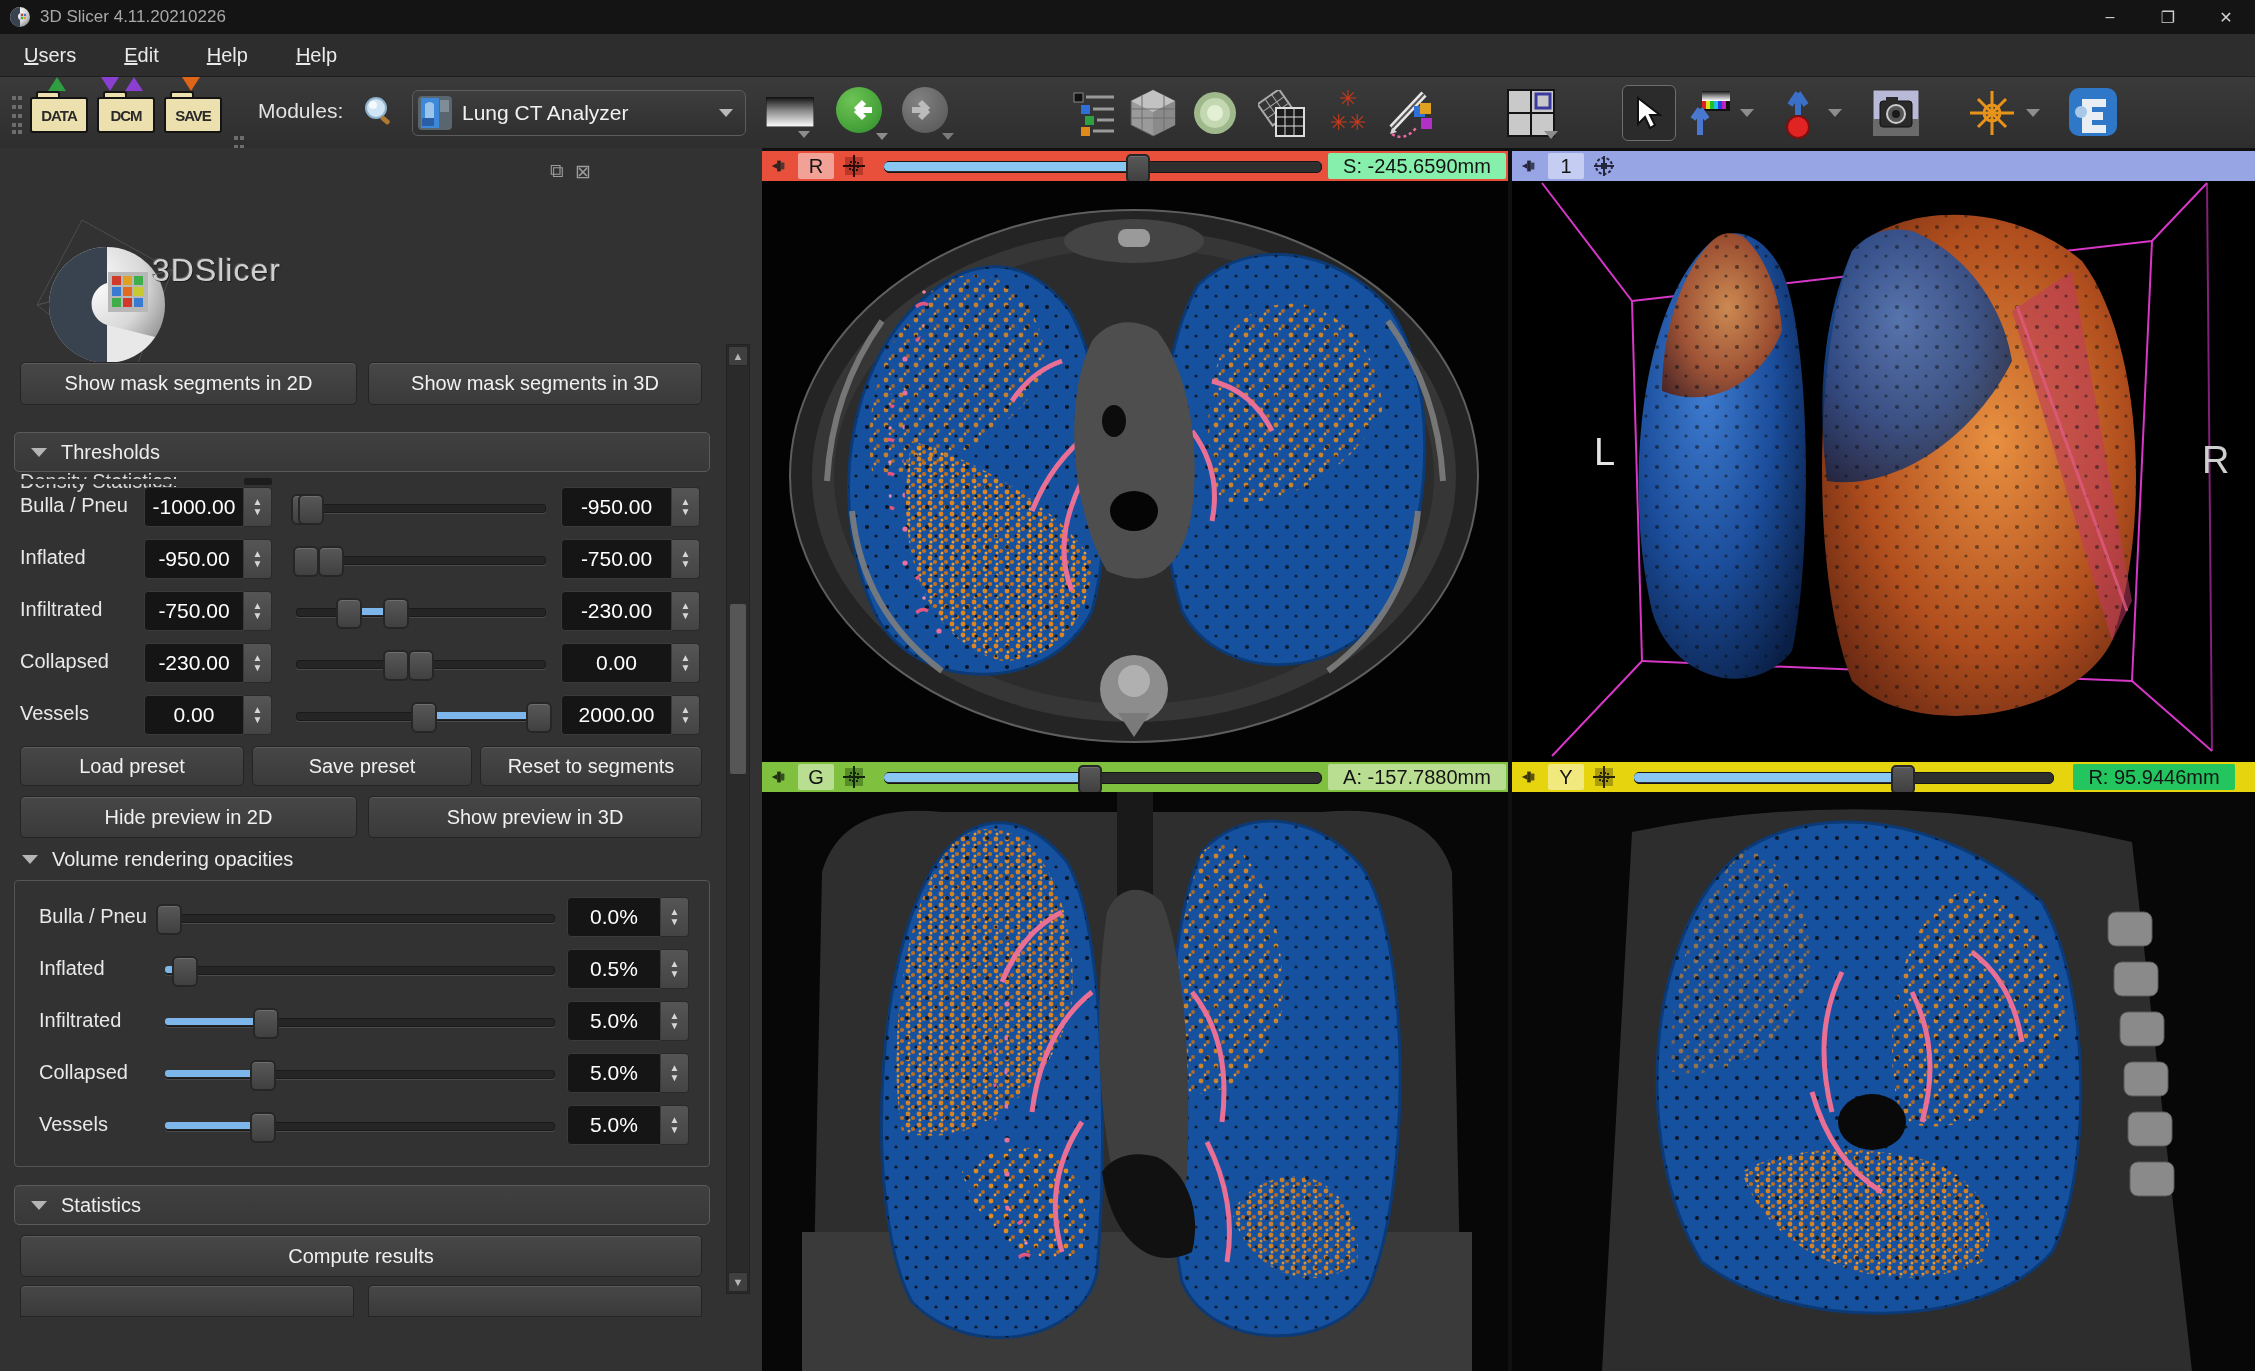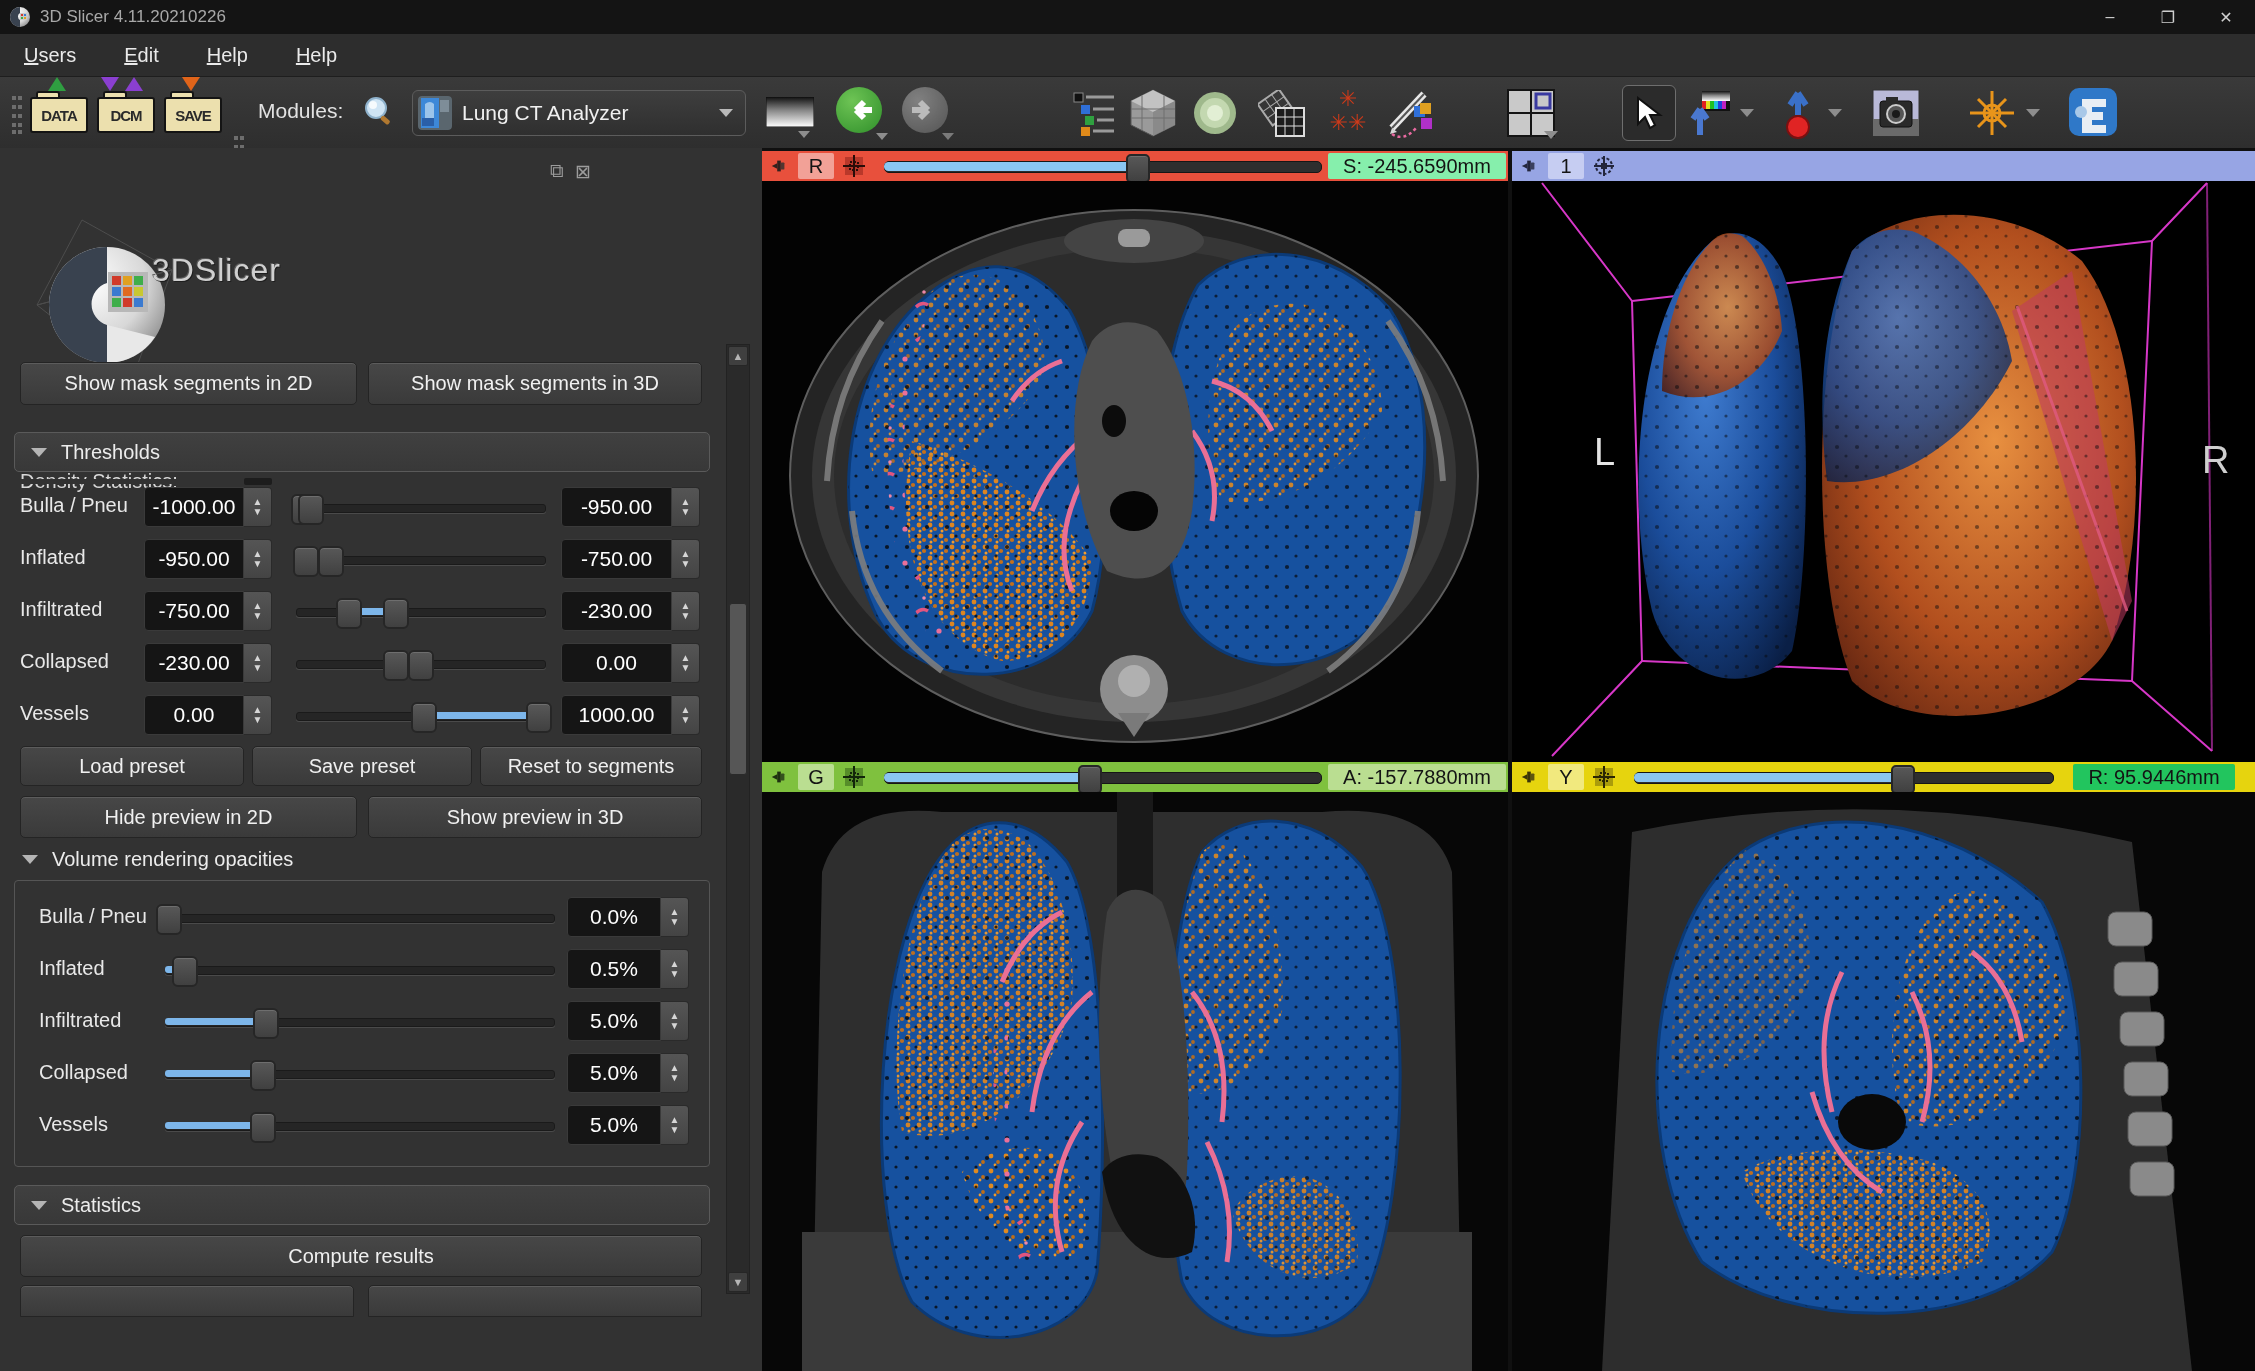--- a/index.html
+++ b/index.html
@@ -494,21 +494,21 @@
             <span>▼</span>
           </div>
       </div>
       <div class="abs rslider" style="left:296px;top:2px;width:250px;">
         <div class="rtrack"></div>
           <div class="rfill" style="left: 51%; width: 46%;"></div>
           <div class="hh hh1" style="left: 51%;"></div>
           <div class="hh hh2" style="left: 97%;"></div>
       </div>
       <div class="abs spin" style="left:561px;top:2px;width:139px;">
-        <div class="val">1000.00</div>
+        <div class="val">2000.00</div>
           <div class="arrows">
             <span>▲</span>
             <span>▼</span>
           </div>
       </div>
     </div>
 
     <div class="abs btn" style="left:20px;top:598px;width:222px;height:38px;">Load preset</div>
     <div class="abs btn" style="left:252px;top:598px;width:218px;height:38px;">Save preset</div>
     <div class="abs btn" style="left:480px;top:598px;width:220px;height:38px;">Reset to segments</div>

